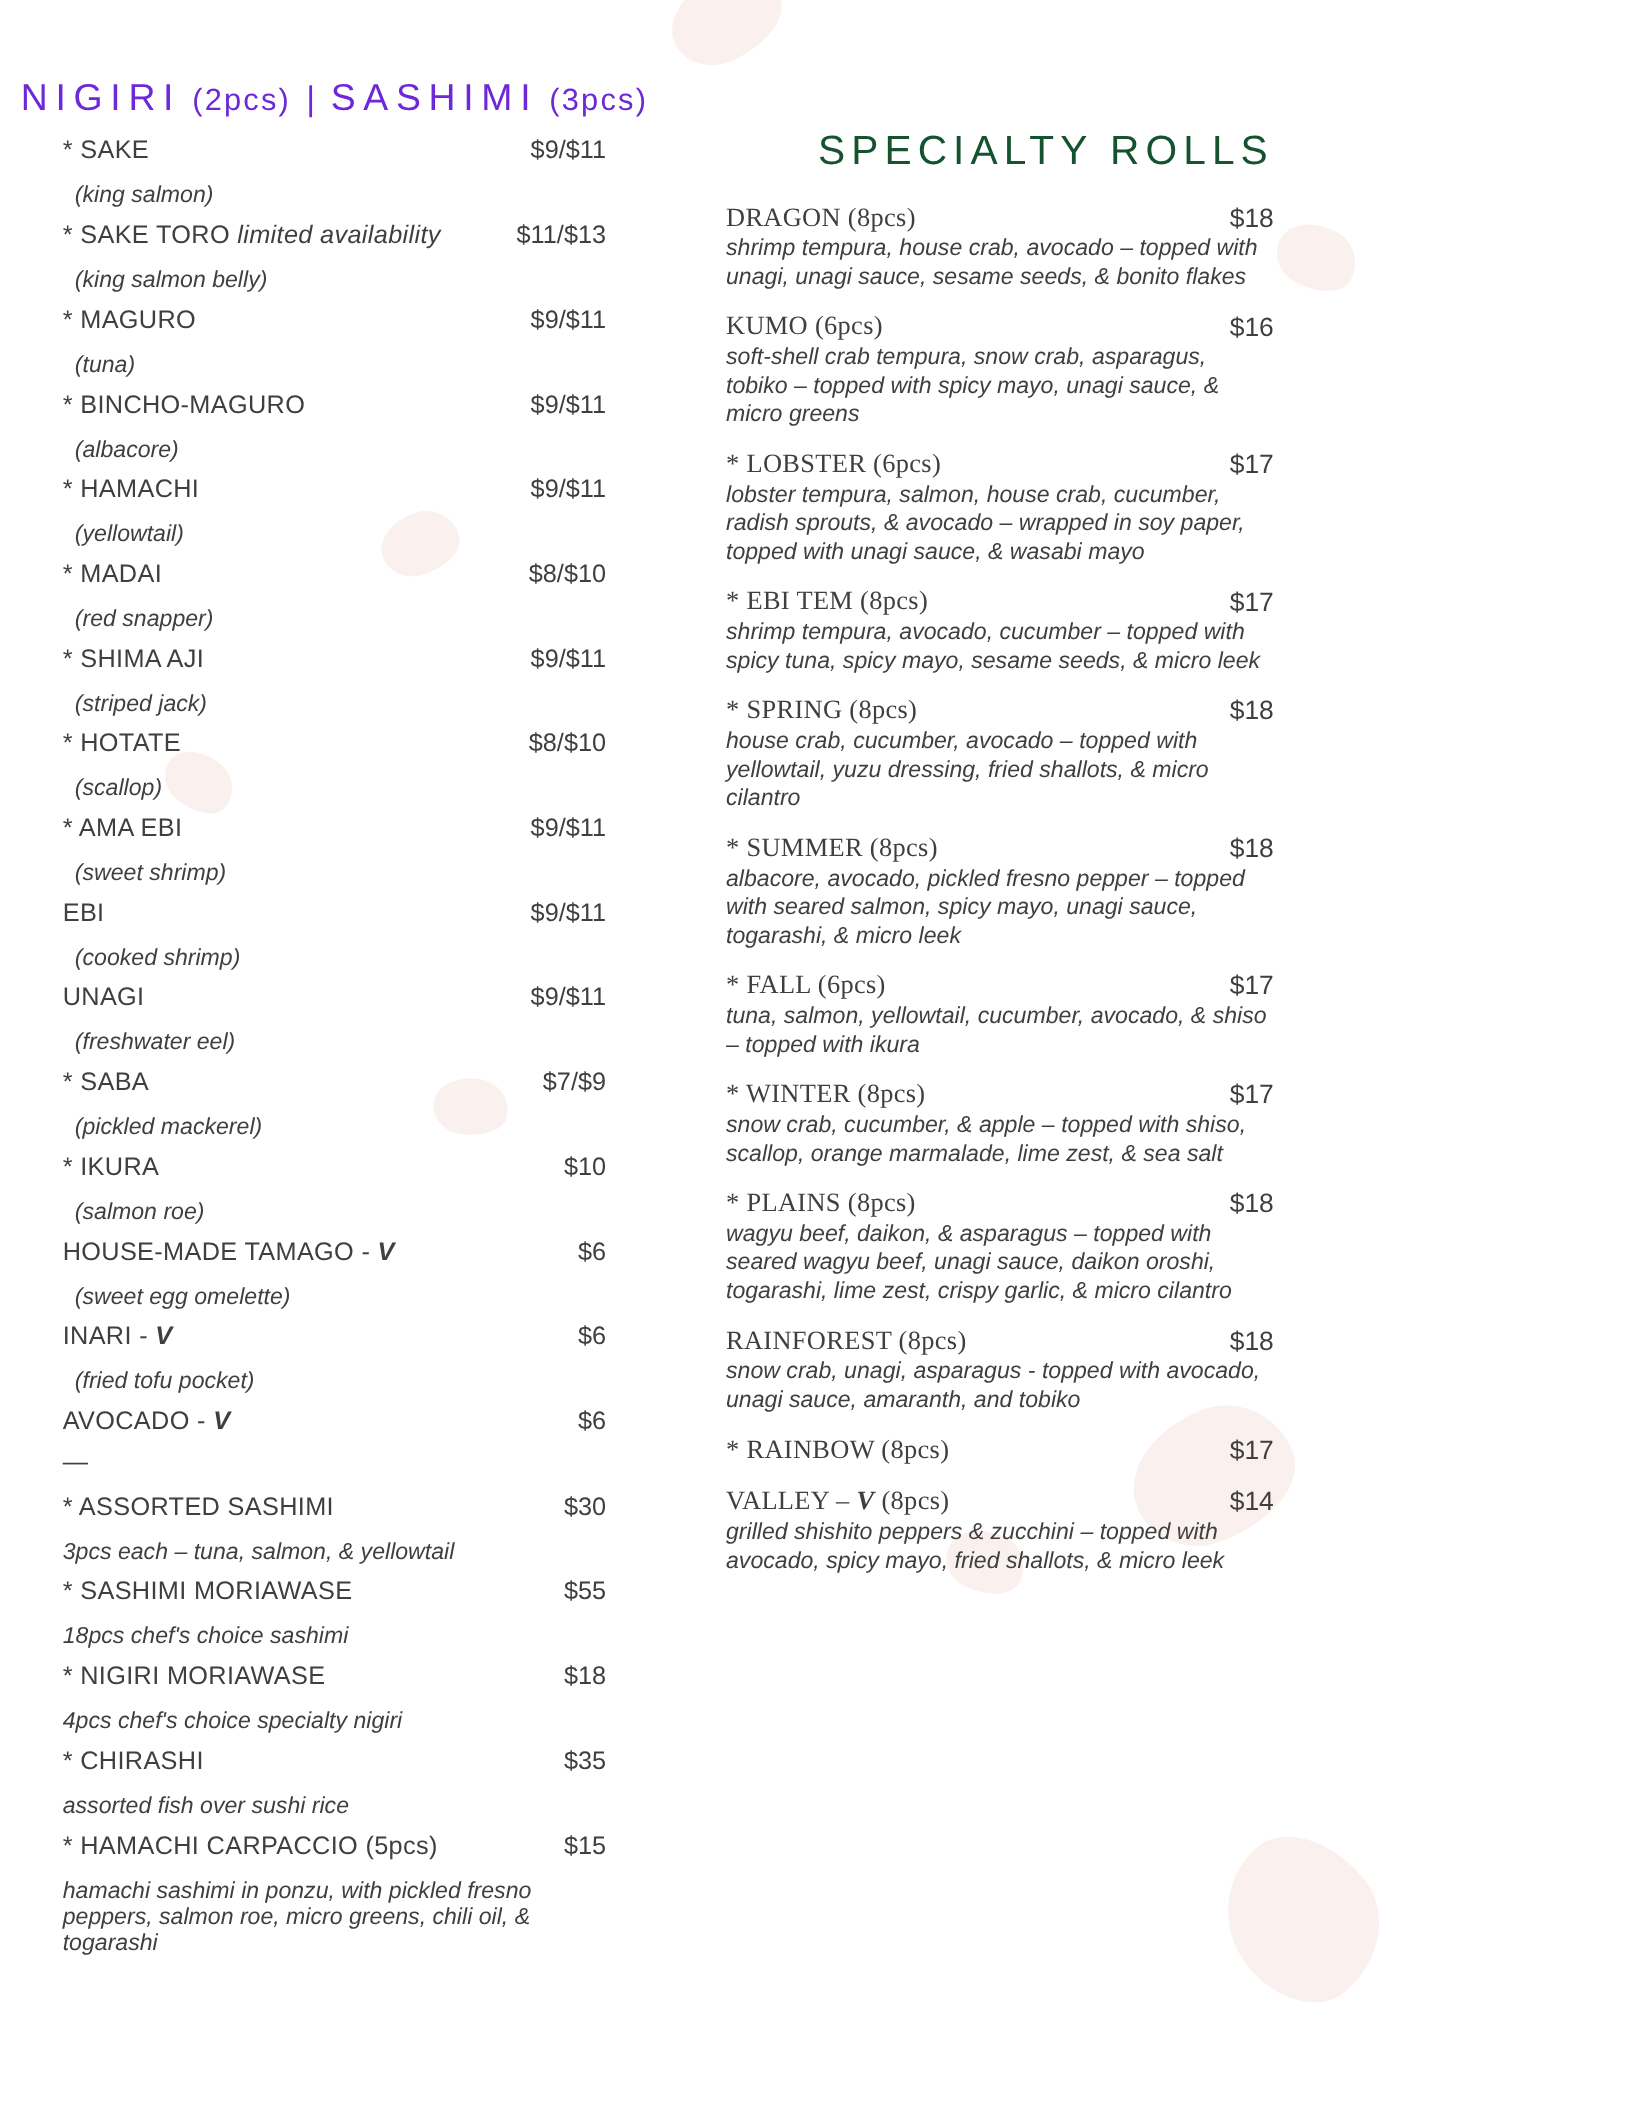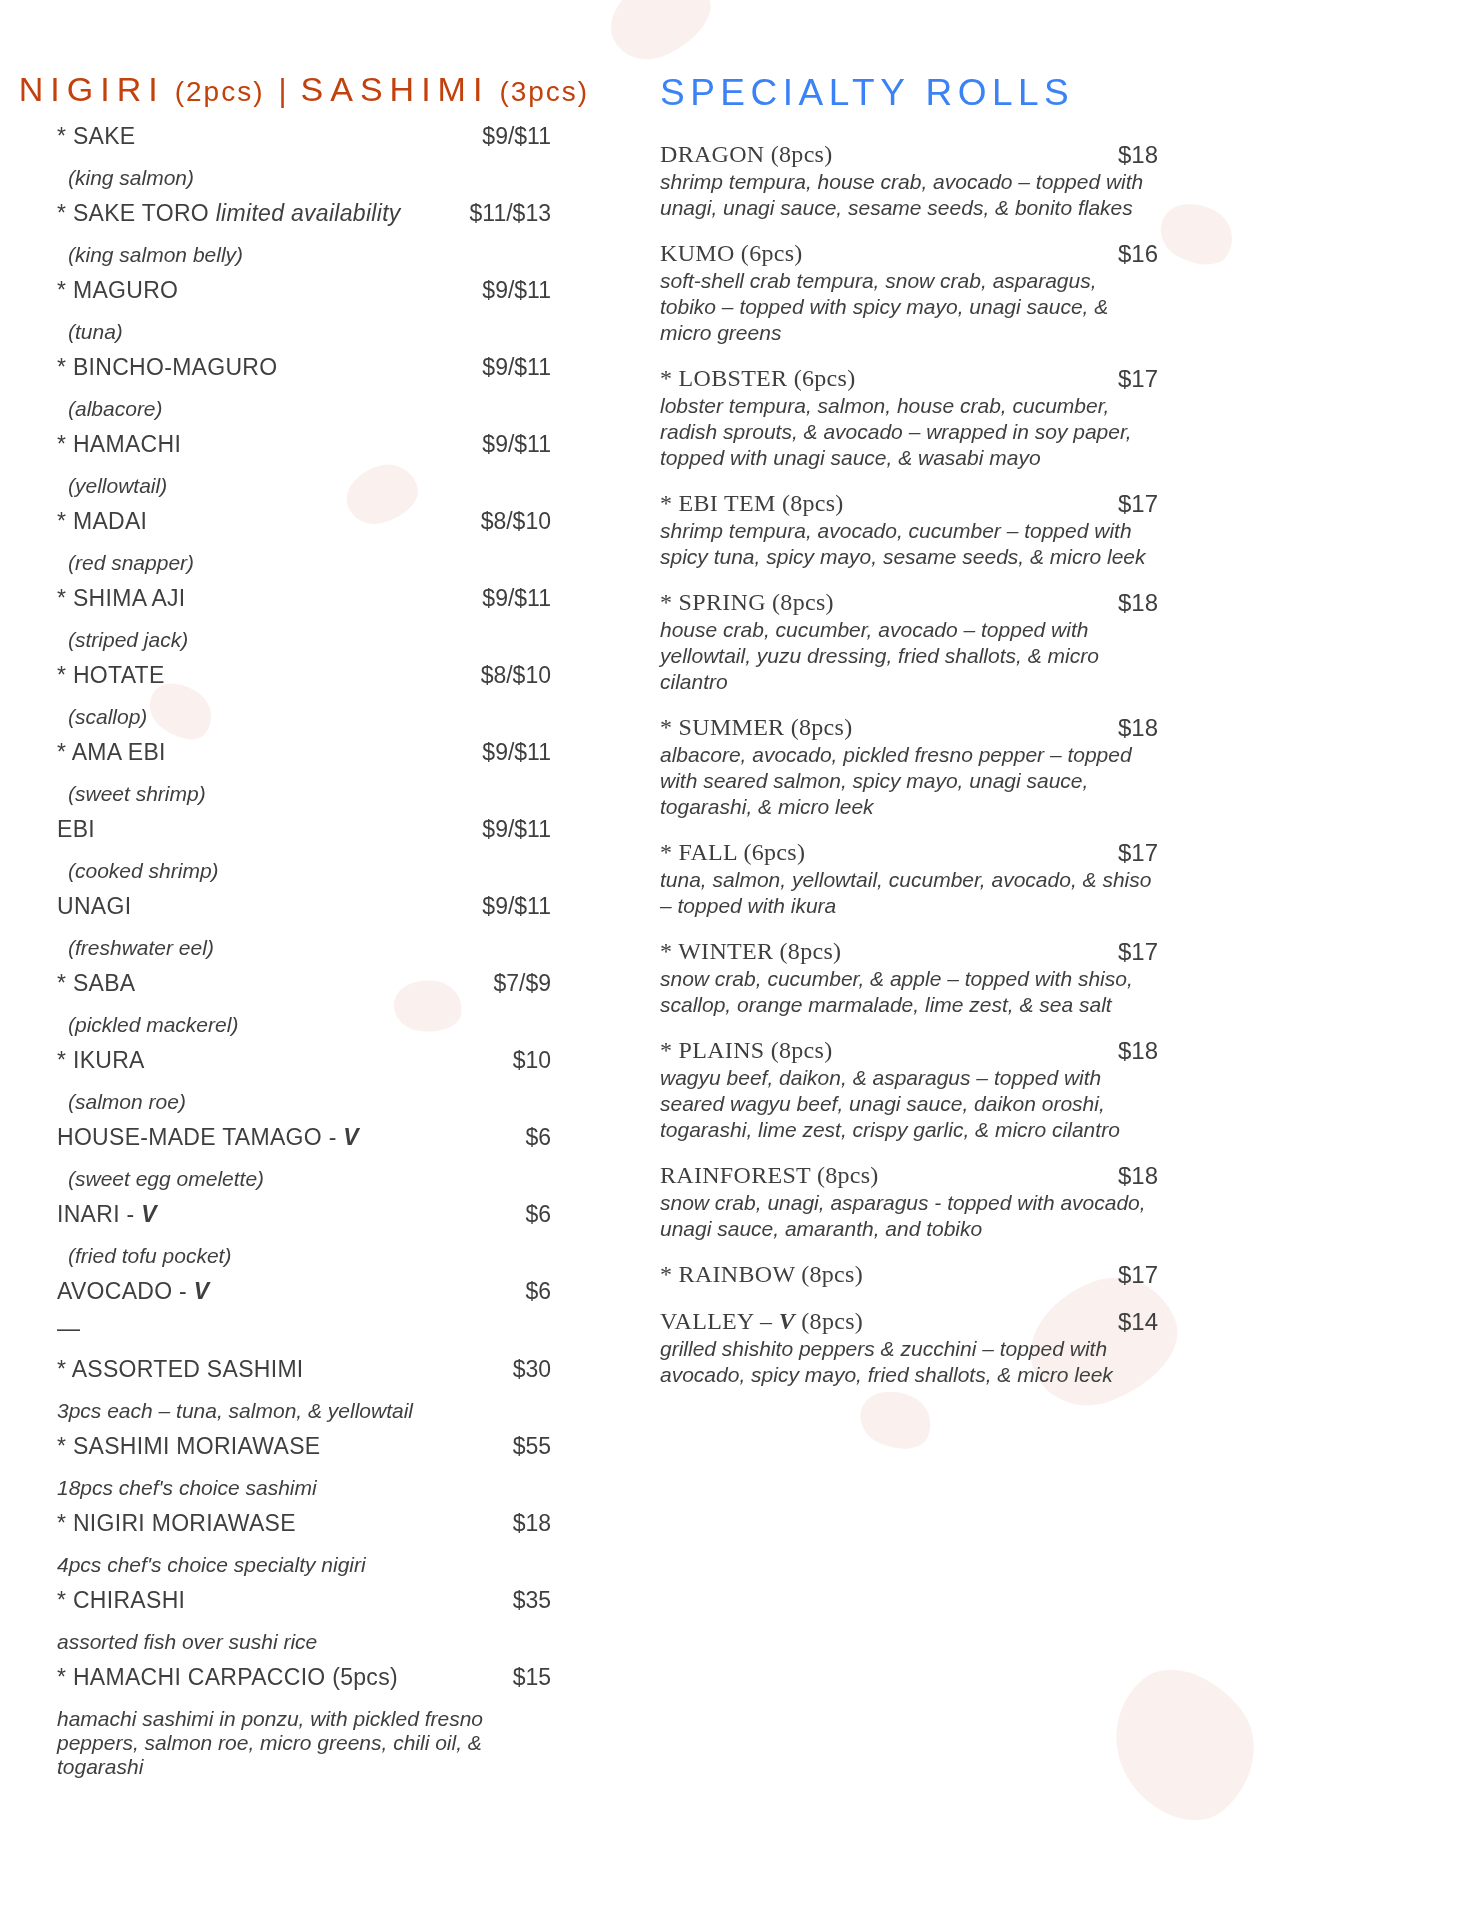--- a/index.html
+++ b/index.html
@@ -26,35 +26,36 @@
   .col-left { left: 57px; width: 494px; }
   .col-right { left: 660px; width: 498px; }
 
   
   .left-title {
     display: flex;
     align-items: baseline;
     justify-content: center;
     gap: 10px;
     margin-bottom: 14px;
-    color: #c2410c;
+    color: #6d28d9;
     white-space: nowrap;
   }
   .t-big { font-size: 34px; letter-spacing: 7px; }
   .t-small { font-size: 28px; letter-spacing: 2px; }
   .t-sep { font-size: 31px; letter-spacing: 0; padding: 0 4px; }
 
   
   .right-title {
-    text-align: left;
+    text-align: right;
     font-size: 37px;
     letter-spacing: 5.5px;
-    color: #3b82f6;
+    color: #14532d;
     margin-bottom: 24px;
     line-height: 46px;
+    margin-top: 44px;
   }
 
   
   .item { margin-bottom: 10px; }
   .item-row {
     display: flex;
     justify-content: space-between;
     align-items: flex-start;
   }
   .item-name { font-size: 23px; line-height: 27px; letter-spacing: 0.3px; }

